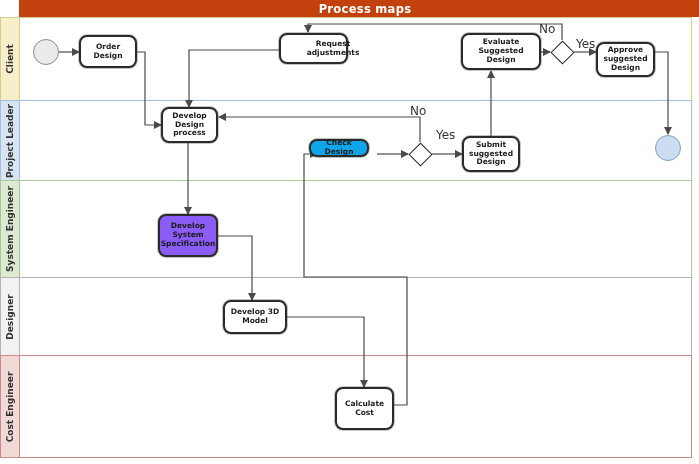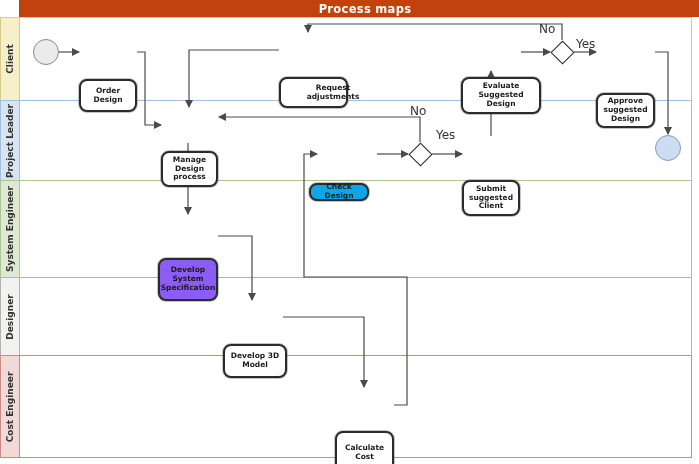--- a/index.html
+++ b/index.html
@@ -25,21 +25,21 @@
     font-size:9px; font-weight:bold; color:#333;
   }
   #edges { position:absolute; left:0; top:0; z-index:2; }
   .edge { fill:none; stroke-width:1.2px; }
   .task {
     position:absolute; box-sizing:border-box; background:#ffffff;
     border:2px solid #2b2b2b; border-radius:8px;
     box-shadow:0 0 0 1px rgba(43,43,43,.28);
     display:flex; align-items:center; justify-content:center; text-align:center;
     font-size:7.5px; font-weight:bold; line-height:1.18; color:#1a1a1a;
-    padding:1px; z-index:3;margin-top:44px;
+    padding:1px; z-index:3;
   }
   .gateway {
     position:absolute; box-sizing:border-box; background:#ffffff;
     border:1.5px solid #2b2b2b; transform:rotate(45deg); z-index:3;
   }
   .event { position:absolute; box-sizing:border-box; border-radius:50%; border:1.5px solid; z-index:3; }
   .edge-label { position:absolute; font-size:12px; color:#333; z-index:4; white-space:nowrap; }
 </style>
 </head>
 <body>
@@ -96,24 +96,24 @@
         <polyline points="521,52 550,52" class="edge" stroke="#4a4a4a" marker-end="url(#arrow)"></polyline>
         <polyline points="574,52 596,52" class="edge" stroke="#4a4a4a" marker-end="url(#arrow)"></polyline>
         <polyline points="562,40 562,24 308,24 308,32" class="edge" stroke="#4a4a4a" marker-end="url(#arrow)"></polyline>
         <polyline points="655,52 668,52 668,134" class="edge" stroke="#4a4a4a" marker-end="url(#arrow)"></polyline>
       </g>
   </svg>
   <div id="nodes">
       <div class="task" style="left: 79px; top: 35px; width: 58px; height: 33px; border-color: rgb(43, 43, 43); background: rgb(255, 255, 255);">Order Design</div>
       <div class="task" style="left: 279px; top: 33px; width: 69px; height: 31px; border-color: rgb(43, 43, 43); background: rgb(255, 255, 255); padding-left: 40px;">Request adjustments</div>
       <div class="task" style="left: 461px; top: 33px; width: 80px; height: 37px; border-color: rgb(43, 43, 43); background: rgb(255, 255, 255);">Evaluate Suggested Design</div>
-      <div class="task" style="left: 596px; top: 49px; width: 59px; height: 35px; border-color: rgb(43, 43, 43); background: rgb(255, 255, 255);">Approve suggested Design</div>
-      <div class="task" style="left: 161px; top: 107px; width: 57px; height: 36px; border-color: rgb(43, 43, 43); background: rgb(255, 255, 255);">Manage Design process</div>
+      <div class="task" style="left: 596px; top: 42px; width: 59px; height: 35px; border-color: rgb(43, 43, 43); background: rgb(255, 255, 255);">Approve suggested Design</div>
+      <div class="task" style="left: 161px; top: 107px; width: 57px; height: 36px; border-color: rgb(43, 43, 43); background: rgb(255, 255, 255);">Develop Design process</div>
       <div class="task" style="left: 309px; top: 139px; width: 60px; height: 18px; border-color: rgb(43, 43, 43); background: #0ea5e9;">Check Design</div>
-      <div class="task" style="left: 462px; top: 136px; width: 58px; height: 36px; border-color: rgb(43, 43, 43); background: rgb(255, 255, 255);">Submit suggested Client</div>
+      <div class="task" style="left: 462px; top: 136px; width: 58px; height: 36px; border-color: rgb(43, 43, 43); background: rgb(255, 255, 255);">Submit suggested Design</div>
       <div class="task" style="left: 158px; top: 214px; width: 60px; height: 43px; border-color: rgb(43, 43, 43); background: #8b5cf6;">Develop System Specification</div>
       <div class="task" style="left: 223px; top: 300px; width: 64px; height: 34px; border-color: rgb(43, 43, 43); background: rgb(255, 255, 255);">Develop 3D Model</div>
       <div class="task" style="left: 335px; top: 387px; width: 59px; height: 43px; border-color: rgb(43, 43, 43); background: rgb(255, 255, 255);">Calculate Cost</div>
       <div class="gateway" style="left: 553.5px; top: 43.5px; width: 17px; height: 17px; border-color: rgb(43, 43, 43); background: rgb(255, 255, 255);"></div>
       <div class="gateway" style="left: 411.5px; top: 145.5px; width: 17px; height: 17px; border-color: rgb(43, 43, 43); background: rgb(255, 255, 255);"></div>
       <div class="event" style="left: 33px; top: 39px; width: 26px; height: 26px; background: rgb(235, 235, 235); border-color: rgb(138, 138, 138);"></div>
       <div class="event" style="left: 655px; top: 135px; width: 26px; height: 26px; background: rgb(204, 221, 241); border-color: rgb(127, 157, 199);"></div>
     </div>
   <div id="labels">
       <div class="edge-label" style="left: 539px; top: 22px;">No</div>

